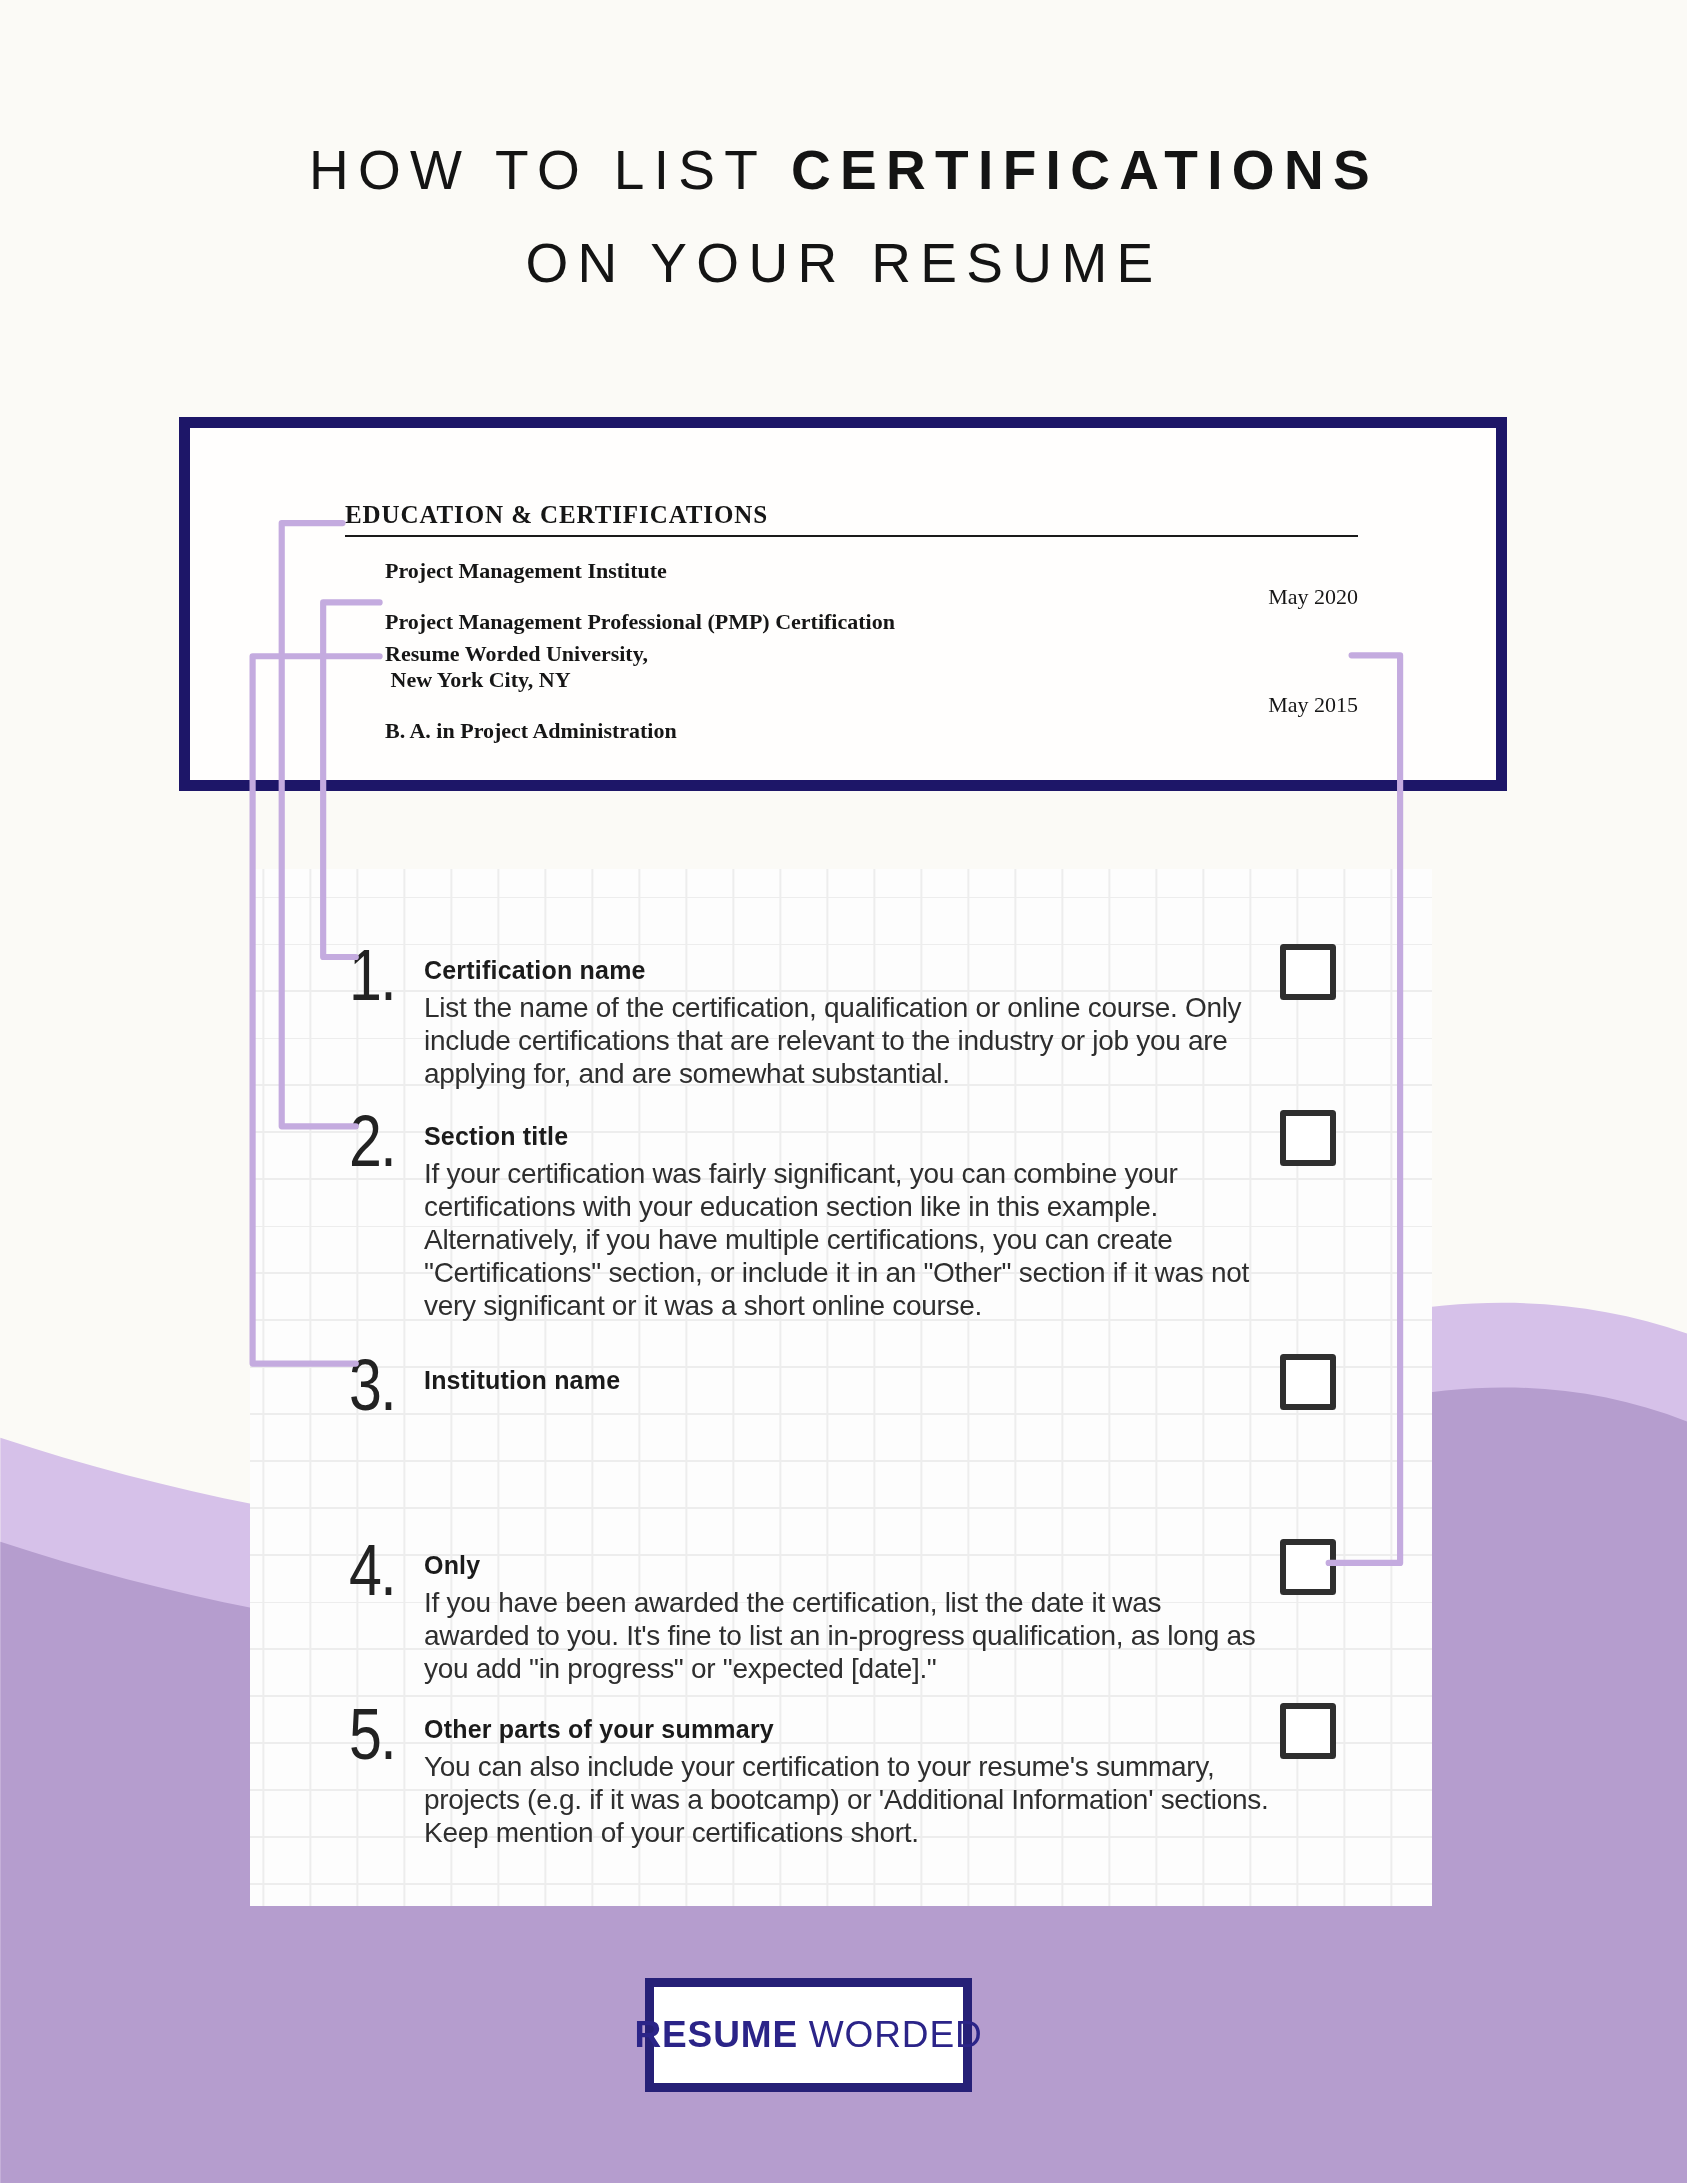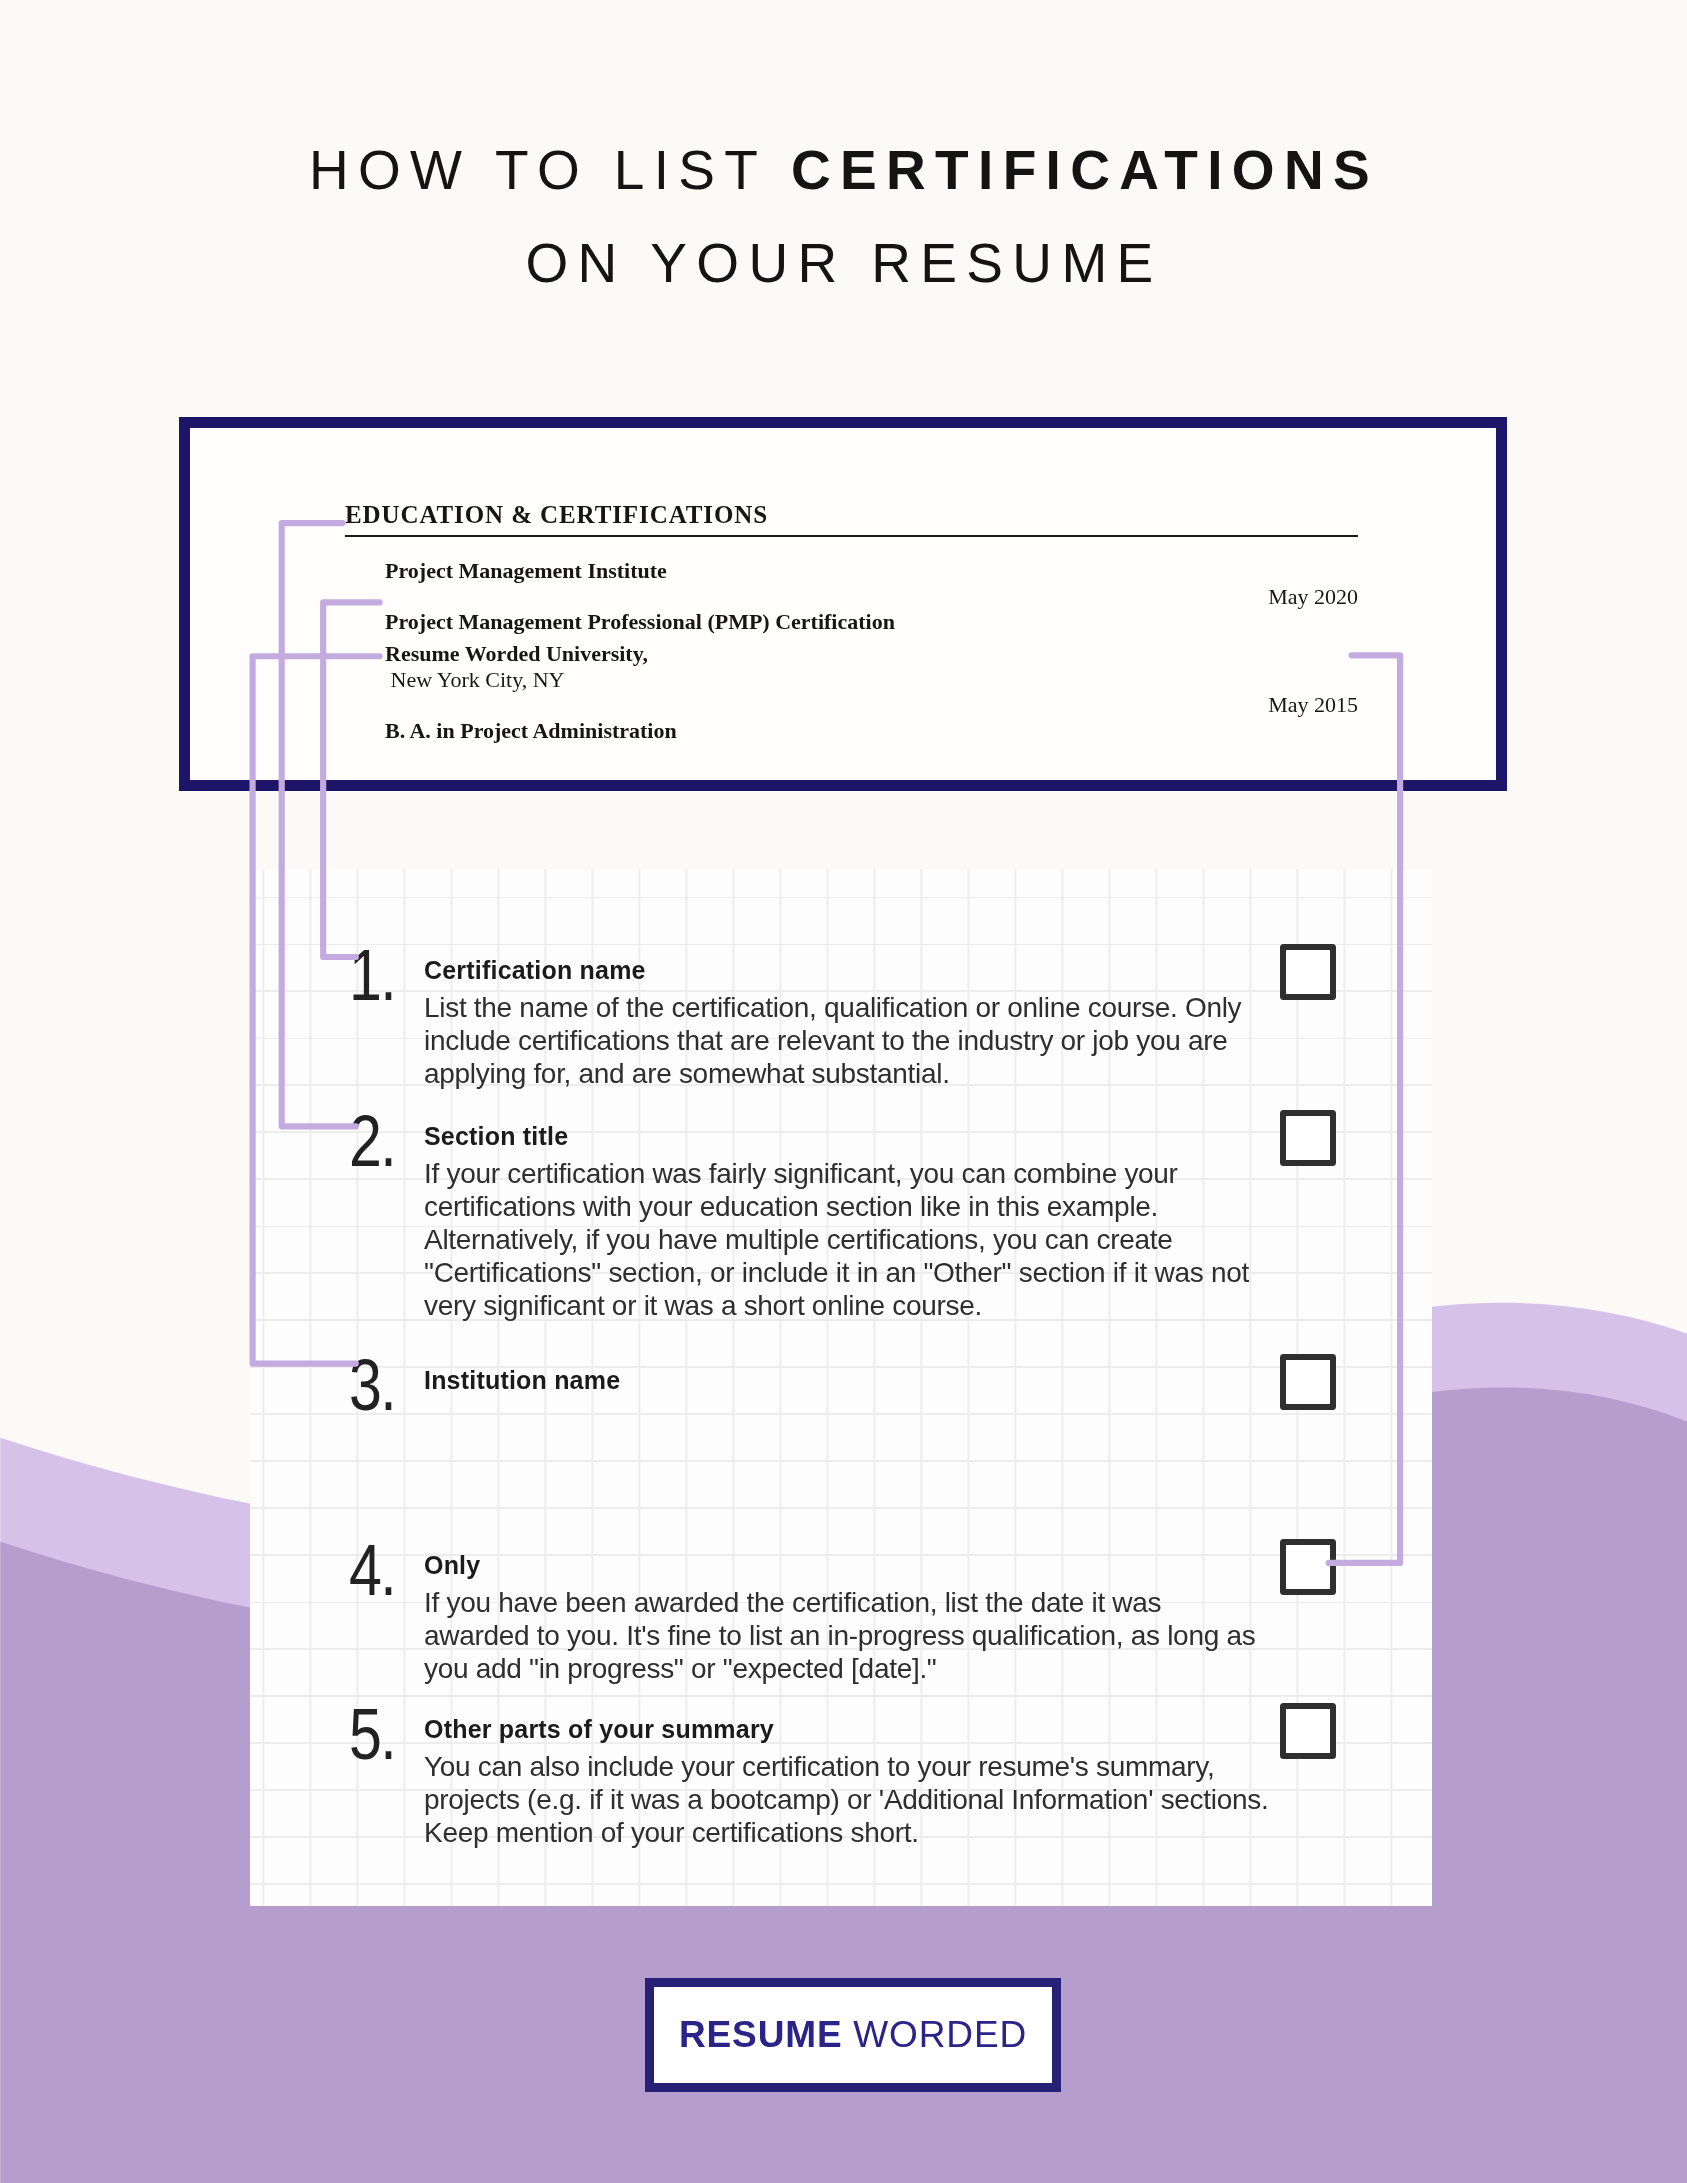--- a/index.html
+++ b/index.html
@@ -25,21 +25,21 @@
     box-sizing:border-box;z-index:3;
     font-family:"Liberation Serif",serif;color:#161616;padding-left:48px;
   }
   .r-heading{position:absolute;left:155px;top:73px;font-size:25px;font-weight:700;letter-spacing:0.9px;}
   .r-rule{position:absolute;left:155px;top:107px;width:1013px;height:1.8px;background:#1a1a1a;}
   .r-entry{position:absolute;left:195px;width:973px;font-size:22px;line-height:25.6px;}
   .r-entry-1{top:130px;}
   .r-entry-2{top:213px;}
   .r-row{display:flex;flex-direction:column;}
   .r-name{font-weight:700;}
-  .r-loc{font-weight:400;white-space:pre;}
+  .r-loc{font-weight:700;white-space:pre;}
   .r-date{margin-left:auto;font-weight:400;}
   .r-detail{font-weight:700;}
   
   .connectors{position:absolute;left:0;top:0;width:1688px;height:2183px;z-index:4;pointer-events:none;}
   .connectors path{fill:none;stroke:var(--connector,#c4abdf);stroke-width:7;stroke-linecap:round;stroke-linejoin:round;}
   
   .card{
     position:absolute;left:250px;top:869px;width:1182px;height:1037px;z-index:2;
     background-color:var(--card_bg,#fdfdfd);
     background-image:
@@ -56,21 +56,21 @@
   }
   .step-text{margin-left:174px;width:849px;}
   .step-heading{font-size:25px;font-weight:700;color:#1b1b1b;margin:12.4px 0 5.3px 0;letter-spacing:0.2px;}
   .step-body{font-size:28px;line-height:33px;color:#2e2e2e;letter-spacing:-0.3px;}
   .checkbox{
     position:absolute;left:1030px;top:0;width:44px;height:44px;
     border:6.2px solid var(--checkbox,#2f2f2f);border-radius:3.5px;background:#ffffff;box-sizing:content-box;
   }
   
   .logo-box{
-    position:absolute;left:645px;top:1978px;width:416px;height:114px;z-index:3;
+    position:absolute;left:645px;top:1978px;width:327px;height:114px;z-index:3;
     border:9.7px solid var(--logo_navy,#262077);background:#ffffff;box-sizing:border-box;
     display:flex;align-items:center;justify-content:center;
     font-size:37px;letter-spacing:0.9px;color:var(--logo_text,#2b2488);
   }
   .logo-box .bold{font-weight:700;}
   .logo-box .reg{font-weight:400;margin-left:10.6px;}
 </style>
 </head>
 <body>
 

